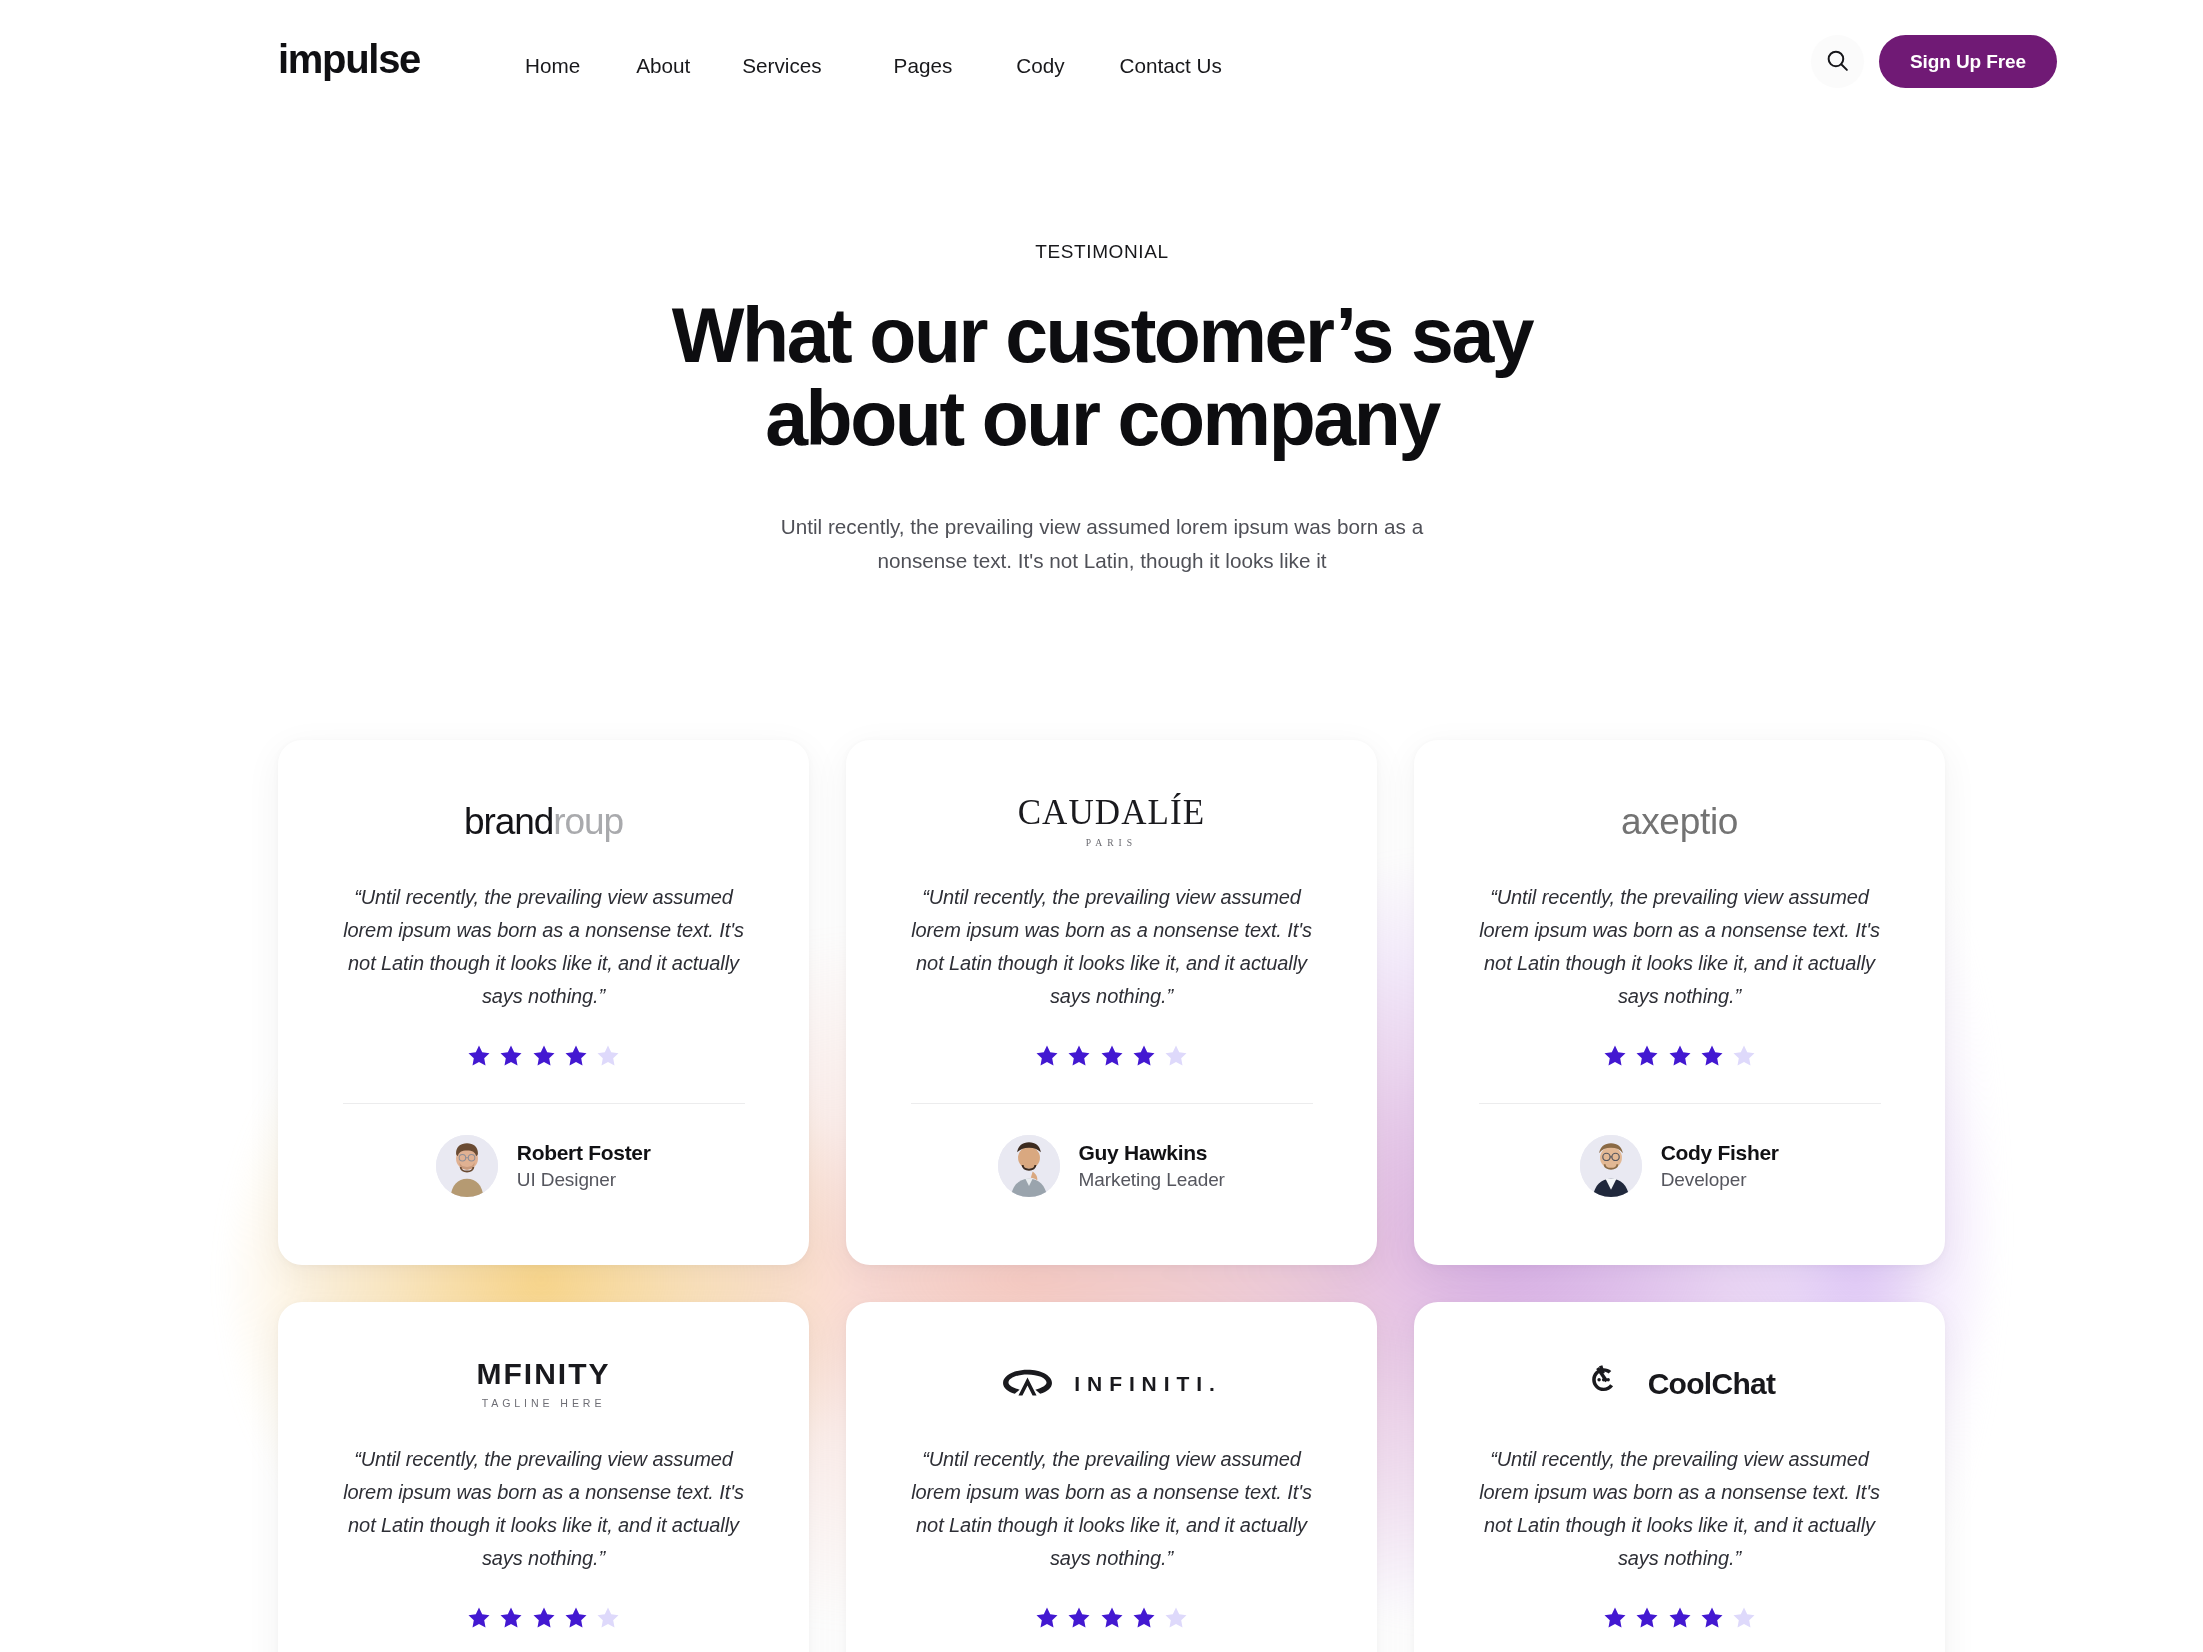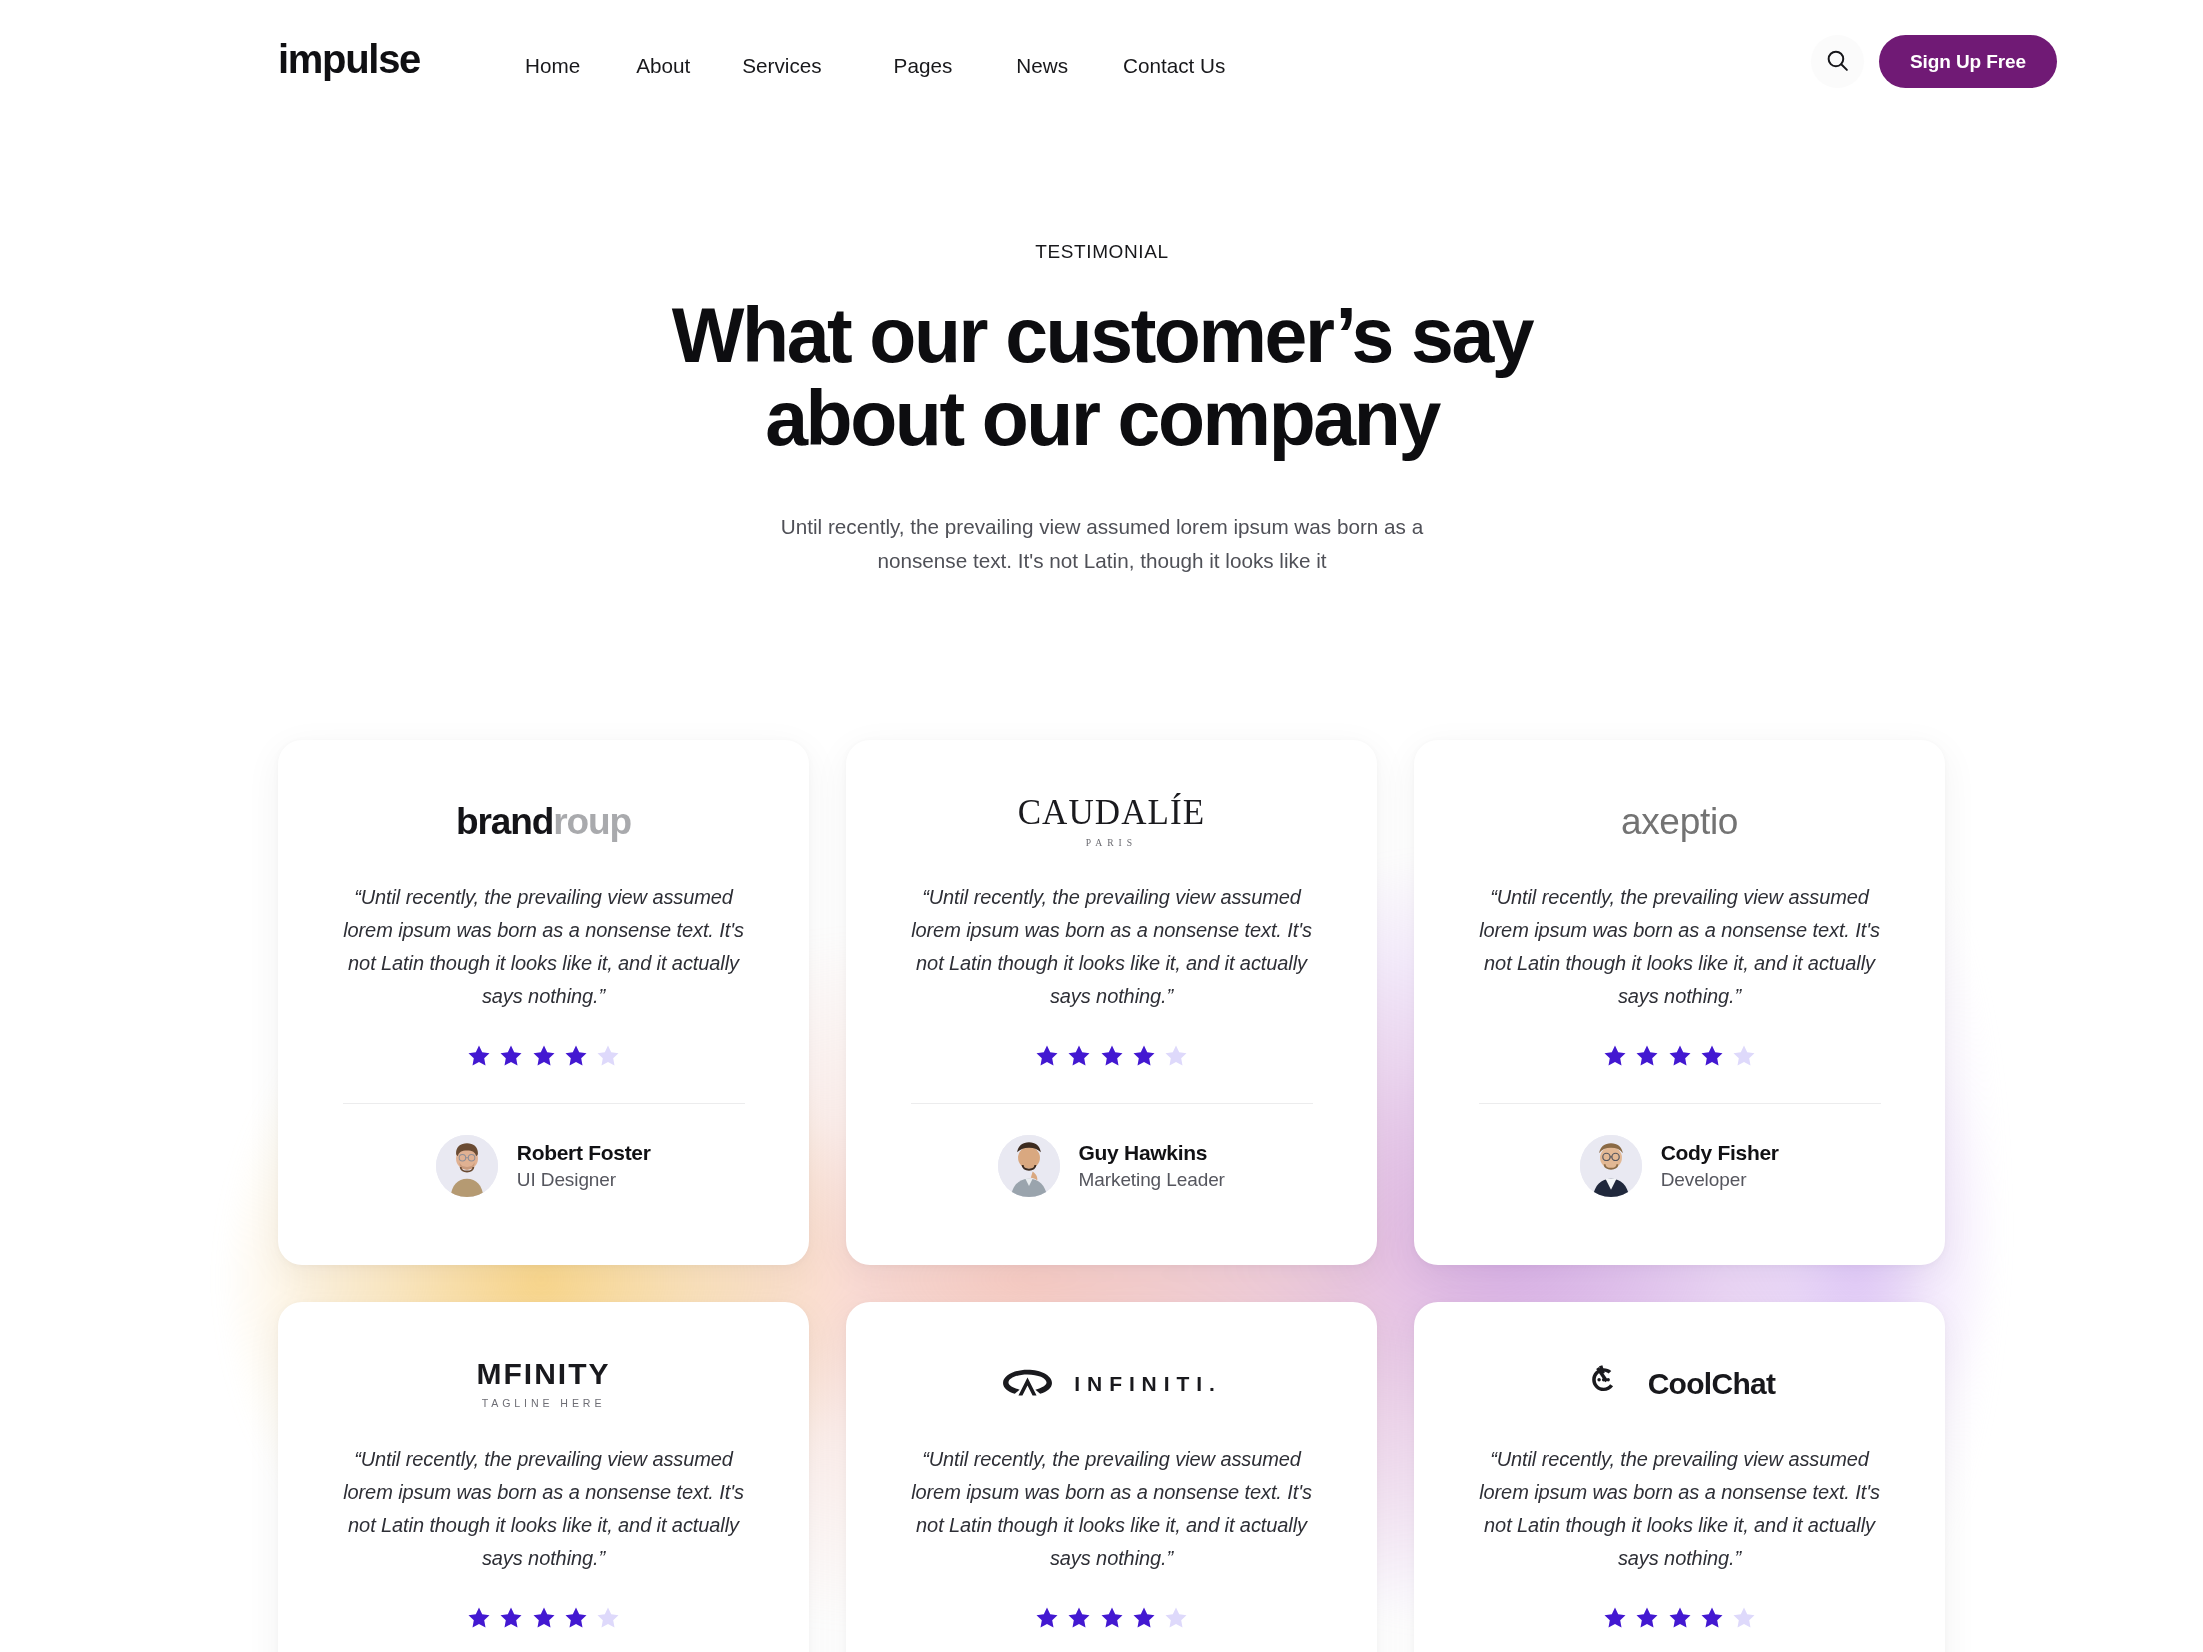--- a/index.html
+++ b/index.html
@@ -229,21 +229,21 @@
   }
   .author-role {
     font-size: 19px;
     font-weight: 400;
     color: #55565e;
     letter-spacing: -0.1px;
     line-height: 1.15;
   }
 
   
-  .logo-brandroup { font-size: 37px; font-weight: 700; letter-spacing: -1.1px; line-height: 1; }
+  .logo-brandroup { font-size: 37px; font-weight: 400; letter-spacing: -1.1px; line-height: 1; }
   .logo-brandroup .dark { color: #141418; }
   .logo-brandroup .light { color: #a9aaad; }
 
   .logo-caudalie { text-align: center; line-height: 1; }
   .logo-caudalie .cd-main {
     font-family: "Liberation Serif", serif;
     font-size: 35px;
     letter-spacing: 1.1px;
     color: #1a1a1e;
     font-weight: 400;
@@ -305,21 +305,21 @@
   </div>
 
   <header class="site-header">
     <div class="brand-logo">impulse</div>
 
     <nav class="main-nav">
       <a class="nav-link n0">Home</a>
       <a class="nav-link n1">About</a>
       <a class="nav-link n2">Services</a>
       <a class="nav-link n3">Pages</a>
-      <a class="nav-link n4">News</a>
+      <a class="nav-link n4">Cody</a>
       <a class="nav-link n5">Contact Us</a>
     </nav>
 
     <div class="header-right">
       <button class="search-btn">
         <span>
           <svg width="25" height="25" viewBox="0 0 24 24" fill="none">
             <circle cx="10.5" cy="10.5" r="7" stroke="#16161a" stroke-width="1.9"></circle>
             <line x1="15.6" y1="15.6" x2="21" y2="21" stroke="#16161a" stroke-width="1.9" stroke-linecap="round"></line>
           </svg>

